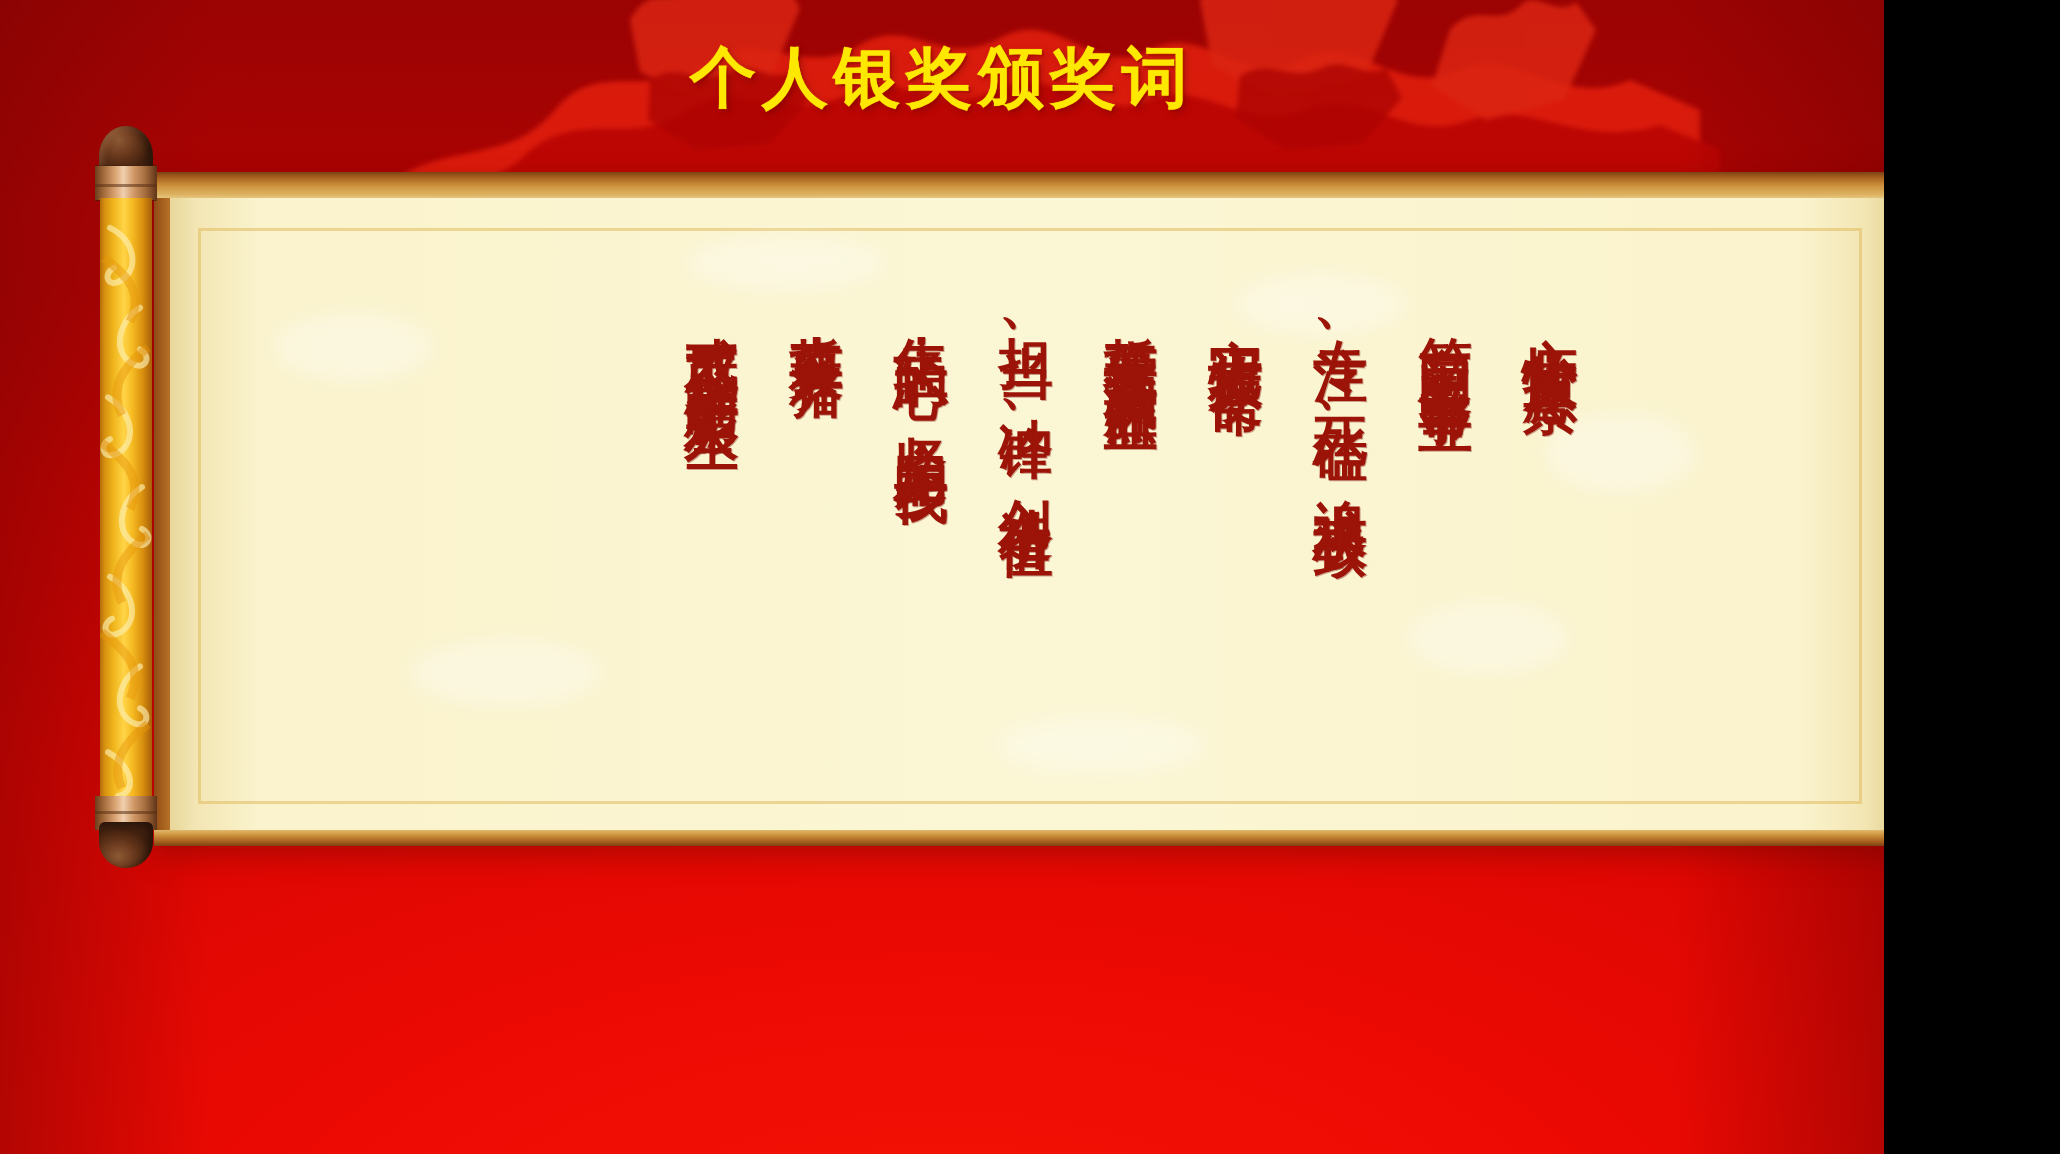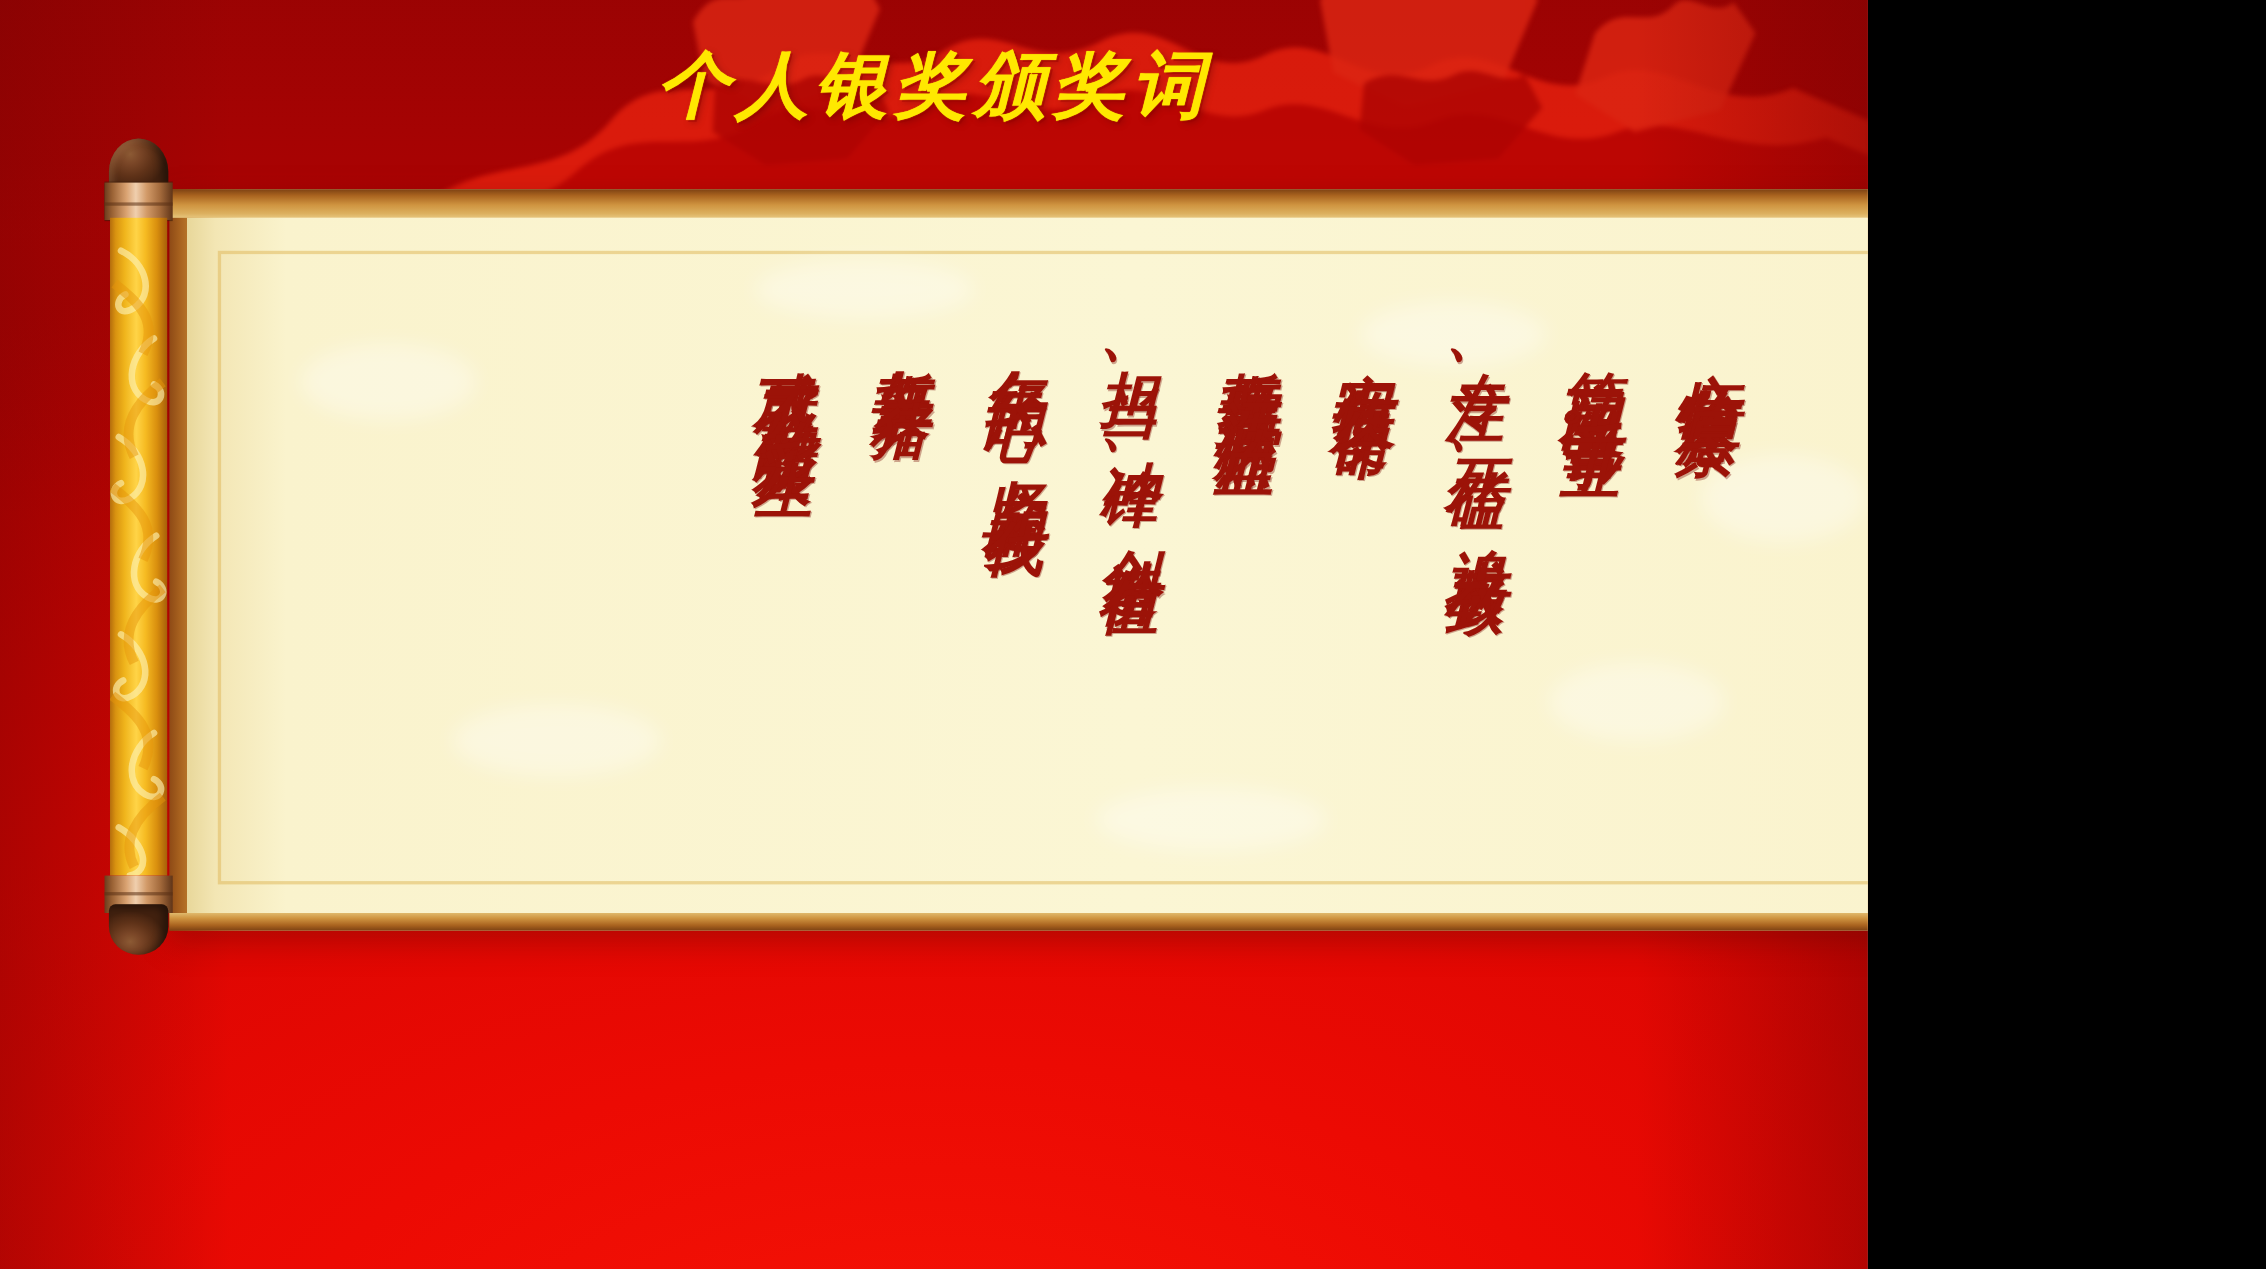--- a/index.html
+++ b/index.html
@@ -2,26 +2,25 @@
 <html><head>
 <meta charset="utf-8">
 <style>
   html, body {
     margin: 0;
     padding: 0;
     background: #000;
   }
   #stage {
     position: relative;
-    width: 1698px;
+    width: 1884px;
     height: 1154px;
     overflow: hidden;
     font-family: "Liberation Serif", "DejaVu Serif", serif;
     background: #737373;
-    font-style: italic;
   }
 
   
   .bg-base {
     position: absolute;
     inset: 0;
     background:
       radial-gradient(120% 95% at 50% 112%, #f61406 0%, #ec0a03 30%, #d80502 62%, #b00202 100%);
   }
   .bg-top-shade {

